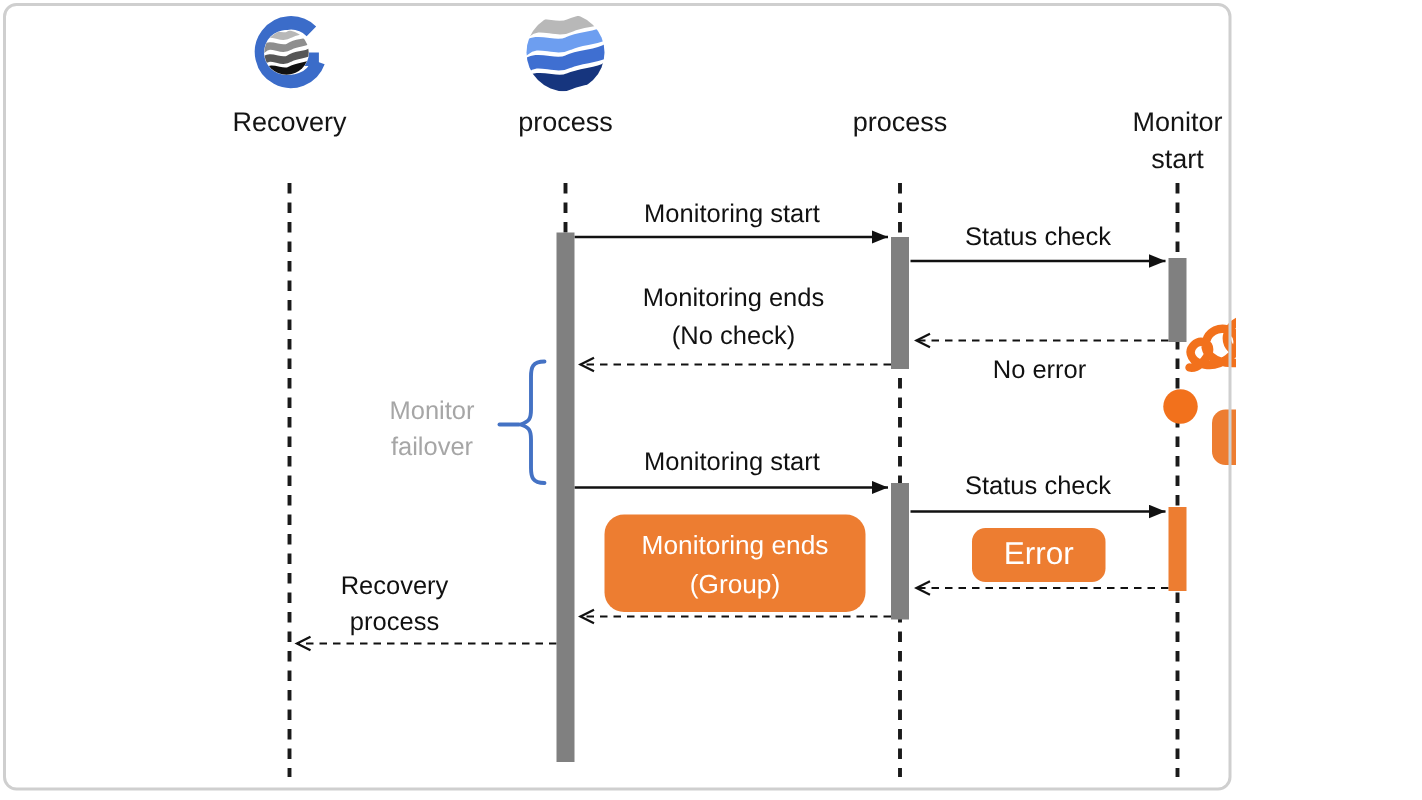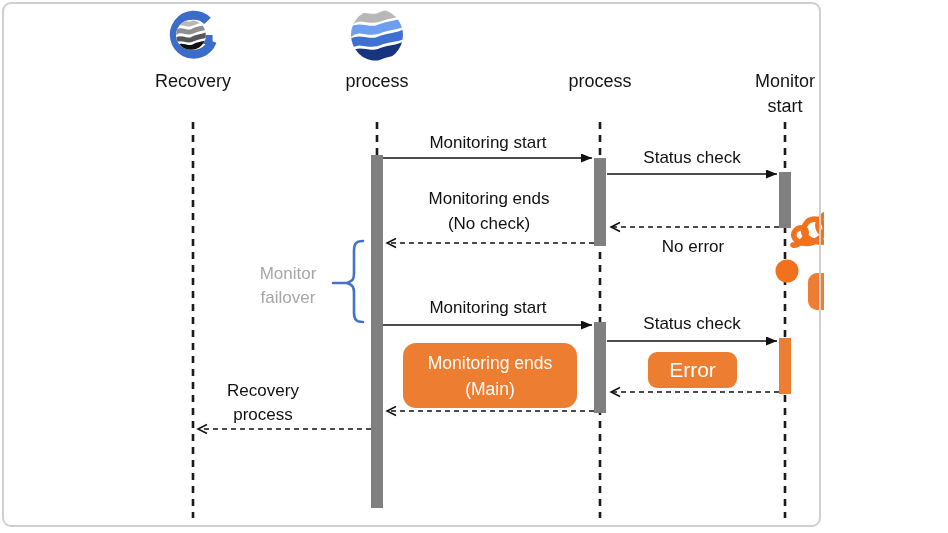--- a/index.html
+++ b/index.html
@@ -147,17 +147,17 @@
 
   <div class="abs center-x muted-note" style="left:288px;top:262px;">
     <div>Monitor</div>
     <div>failover</div>
   </div>
 
   <div class="badge" style="left:808px;top:273px;width:89px;height:37px;">Error</div>
   <div class="badge" style="left:648px;top:352px;width:89px;height:36px;">Error</div>
   <div class="badge big" style="left:403px;top:343px;width:174px;height:65px;">
     <div>Monitoring ends</div>
-    <div>(Main)</div>
+    <div>(Group)</div>
   </div>
 
   <div class="frame"></div>
 </div>
 
 </body></html>

